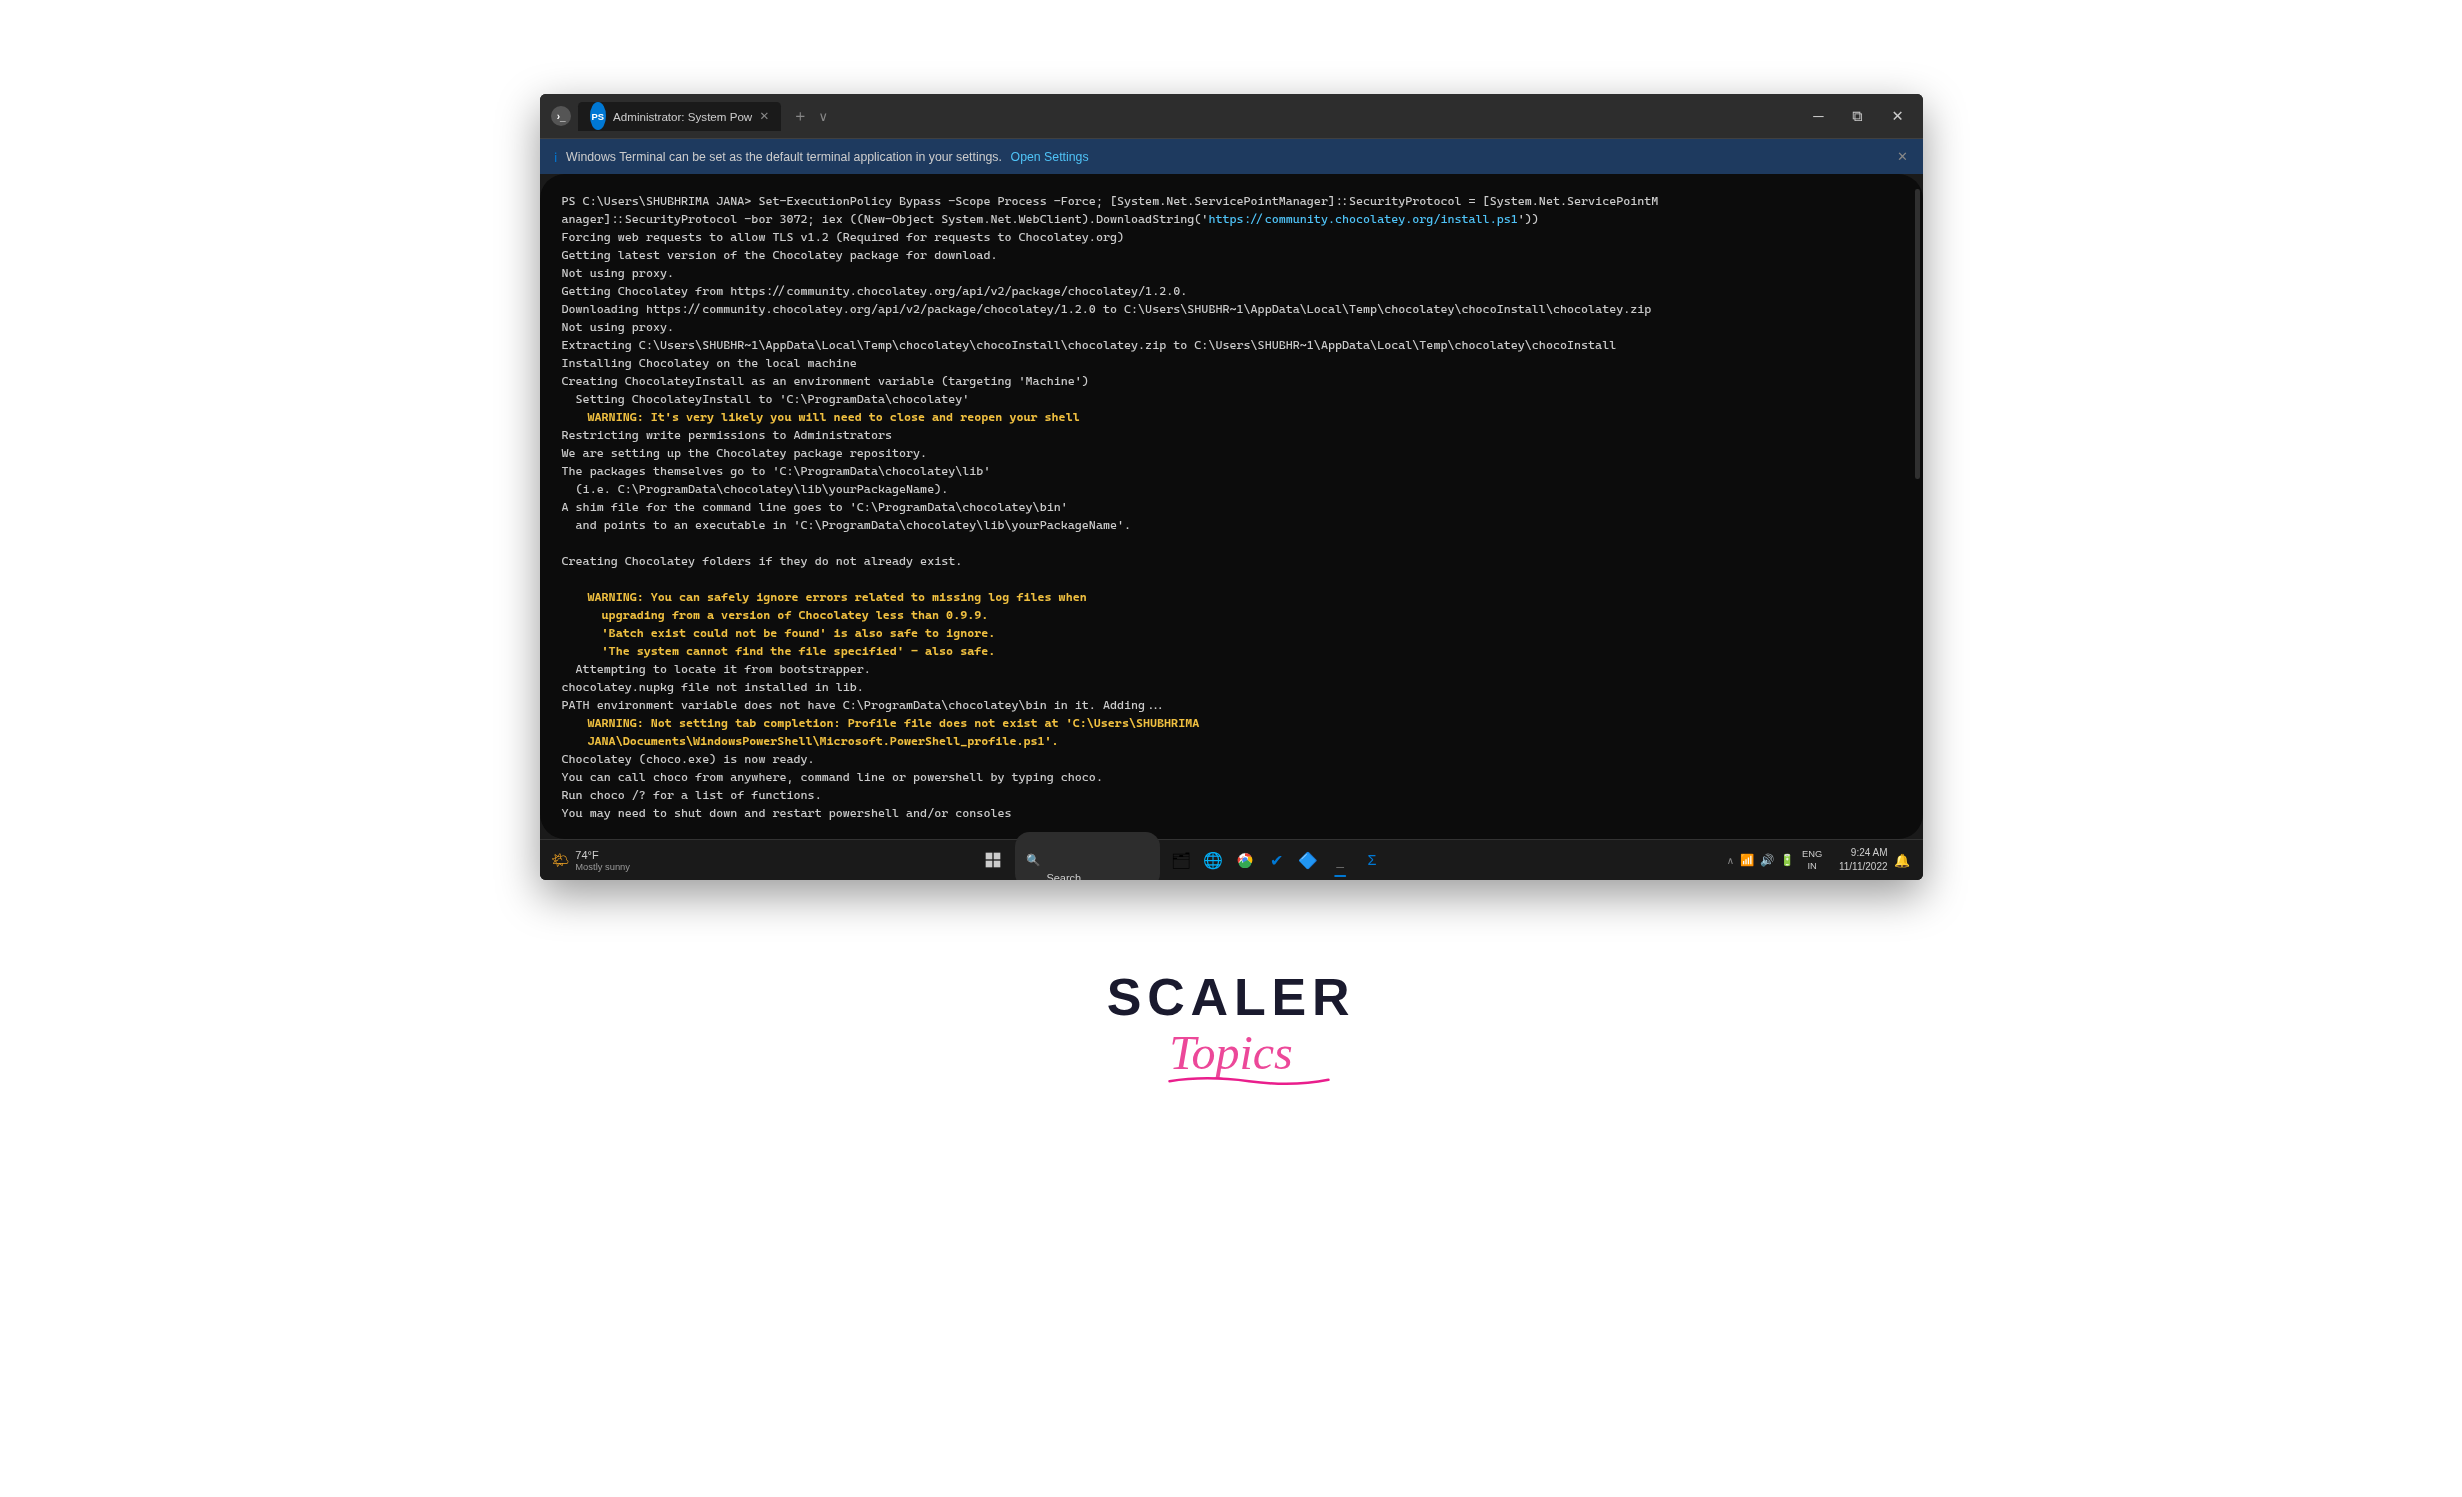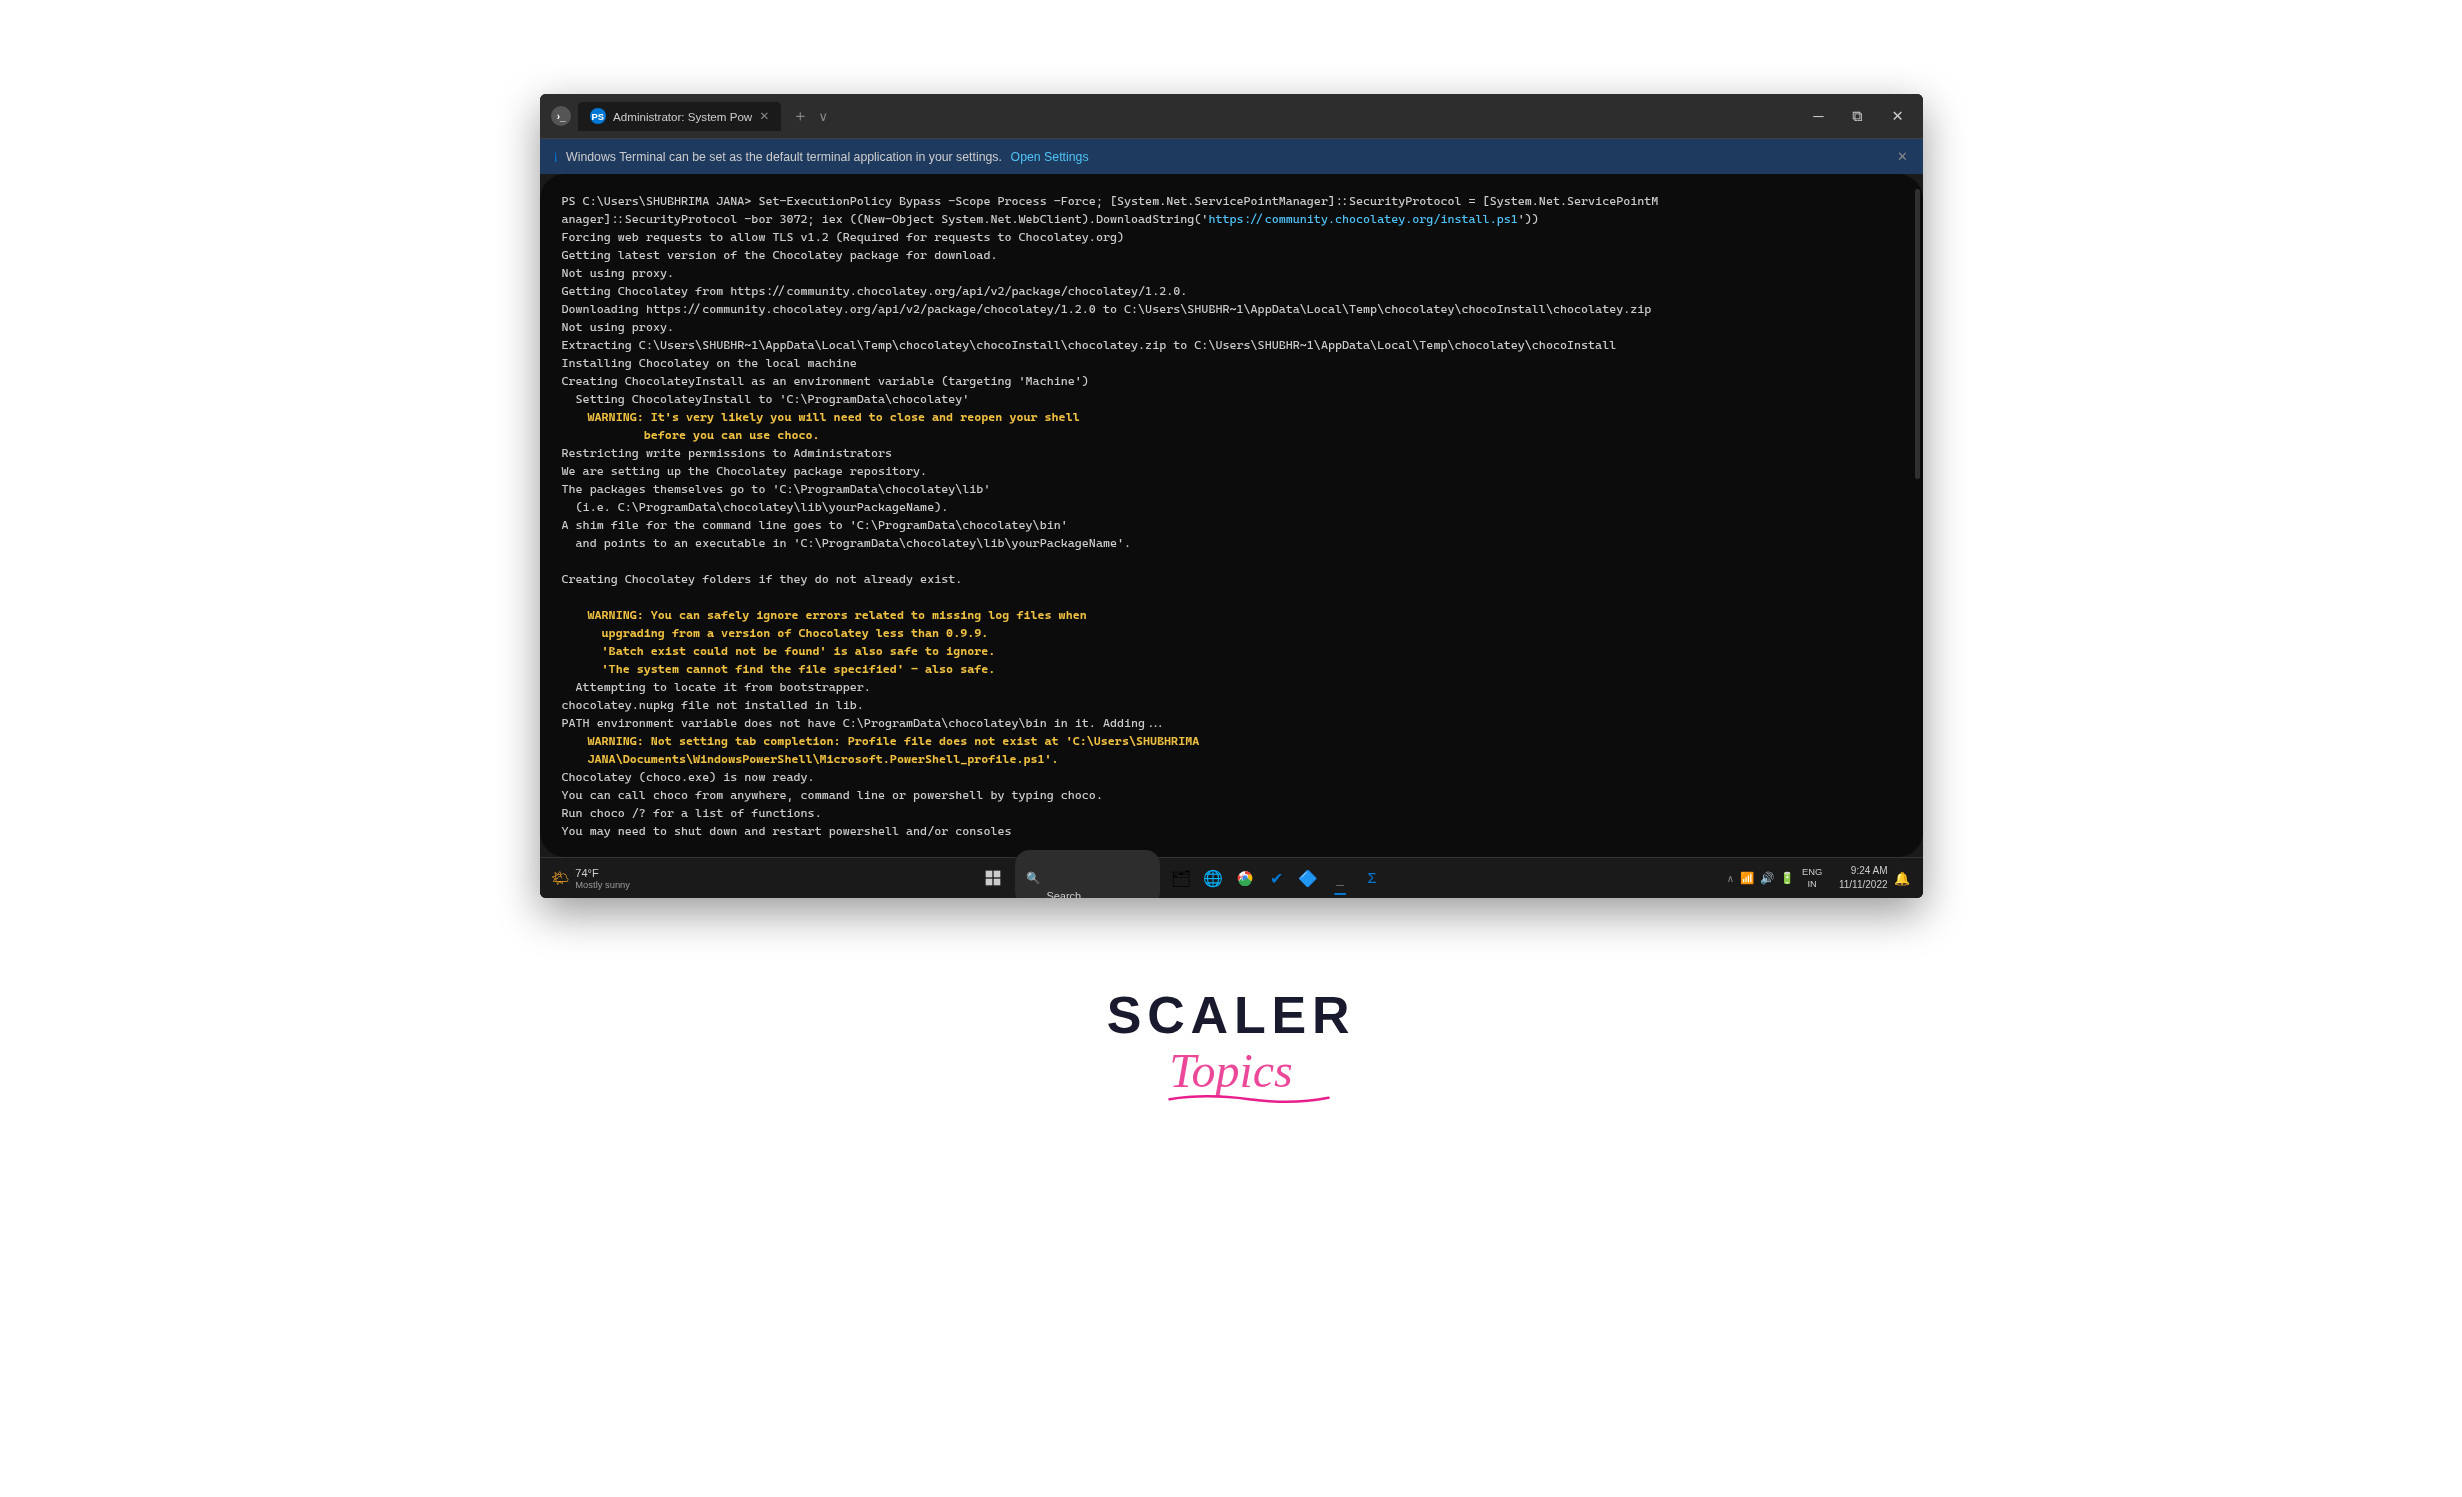--- a/index.html
+++ b/index.html
@@ -58,21 +58,21 @@
       padding: 0 11.6px;
       border-radius: 4.3px 4.3px 0 0;
       font-size: 13px;
       color: #cccccc;
       gap: 7.2px;
       min-width: 188px;
     }
 
     .title-tab .tab-icon {
       width: 16px;
-      height: 16px;
+      height: 28px;
       background: #0078d4;
       border-radius: 50%;
       display: inline-flex;
       align-items: center;
       justify-content: center;
       font-size: 9.4px;
       color: white;
       font-weight: bold;
     }
 
@@ -346,21 +346,20 @@
       <div class="line">Getting latest version of the Chocolatey package for download.</div>
       <div class="line">Not using proxy.</div>
       <div class="line">Getting Chocolatey from https://community.chocolatey.org/api/v2/package/chocolatey/1.2.0.</div>
       <div class="line">Downloading https://community.chocolatey.org/api/v2/package/chocolatey/1.2.0 to C:\Users\SHUBHR~1\AppData\Local\Temp\chocolatey\chocoInstall\chocolatey.zip</div>
       <div class="line">Not using proxy.</div>
       <div class="line">Extracting C:\Users\SHUBHR~1\AppData\Local\Temp\chocolatey\chocoInstall\chocolatey.zip to C:\Users\SHUBHR~1\AppData\Local\Temp\chocolatey\chocoInstall</div>
       <div class="line">Installing Chocolatey on the local machine</div>
       <div class="line">Creating ChocolateyInstall as an environment variable (targeting 'Machine')</div>
       <div class="line">  Setting ChocolateyInstall to 'C:\ProgramData\chocolatey'</div>
       <div class="line warning">WARNING: It's very likely you will need to close and reopen your shell</div>
-      <div class="line warning">        before you can use choco.</div>
       <div class="line">Restricting write permissions to Administrators</div>
       <div class="line">We are setting up the Chocolatey package repository.</div>
       <div class="line">The packages themselves go to 'C:\ProgramData\chocolatey\lib'</div>
       <div class="line">  (i.e. C:\ProgramData\chocolatey\lib\yourPackageName).</div>
       <div class="line">A shim file for the command line goes to 'C:\ProgramData\chocolatey\bin'</div>
       <div class="line">  and points to an executable in 'C:\ProgramData\chocolatey\lib\yourPackageName'.</div>
       <div class="line">&nbsp;</div>
       <div class="line">Creating Chocolatey folders if they do not already exist.</div>
       <div class="line">&nbsp;</div>
       <div class="line warning">WARNING: You can safely ignore errors related to missing log files when</div>

